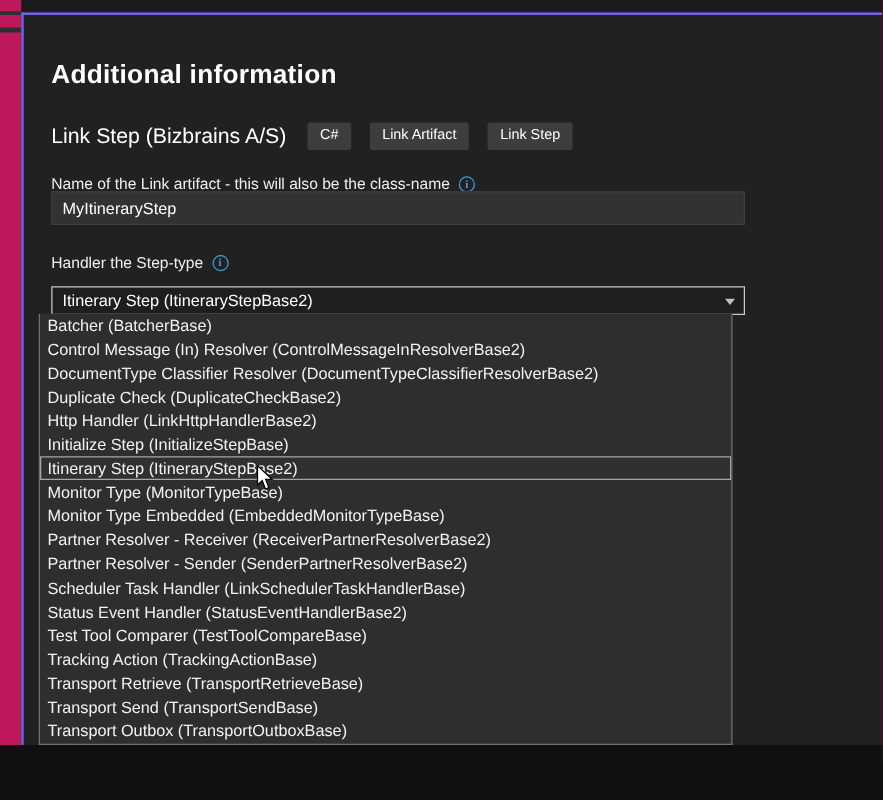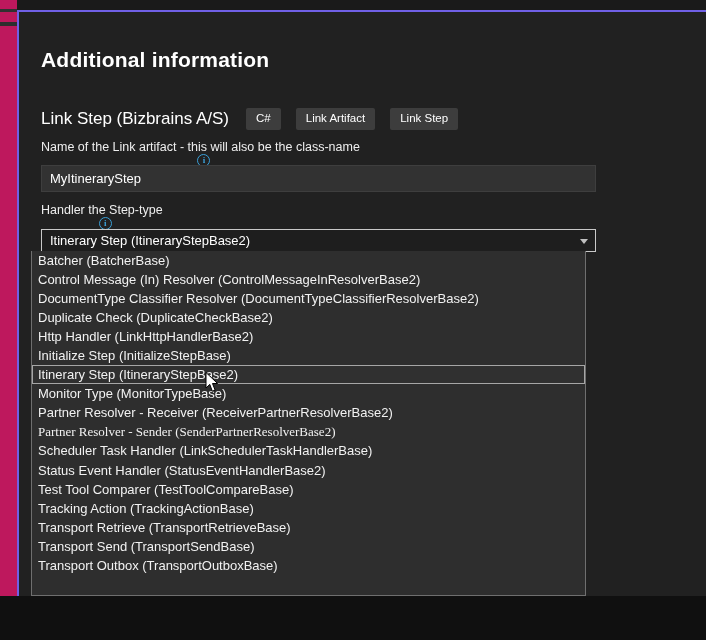--- a/index.html
+++ b/index.html
@@ -30,51 +30,51 @@
     border-top: 2px solid #7060e6;
   }
 
   .dlg-title {
     position: absolute; left: 22px; top: 36px;
     font-size: 21px; font-weight: 600; color: #ffffff;
     letter-spacing: 0.2px;
   }
 
   .heading-row {
-    position: absolute; left: 22px; top: 96px;
+    position: absolute; left: 22px; top: 86px;
     display: flex; align-items: center;
   }
   .dlg-heading { font-size: 17px; font-weight: 400; color: #ffffff; }
   .badges { display: flex; gap: 15px; margin-left: 17px; }
   .badge {
     background: #3d3d3d; color: #ffffff;
     font-size: 11.5px; line-height: 1;
     padding: 5px 10px; border-radius: 2px;
     white-space: nowrap;
   }
 
   .field-label {
     position: absolute; left: 22px;
     font-size: 12.5px; color: #eeeeee;
-    display: flex; align-items: center; flex-direction: column;
+    display: flex; align-items: center;
   }
   .label-name { top: 128px; }
   .label-type { top: 191px; }
 
   .info-icon {
     display: inline-flex; align-items: center; justify-content: center;
     width: 13px; height: 13px; margin-left: 7px;
     border: 1.3px solid #3aa0d8; border-radius: 50%;
     color: #3aa0d8; font-size: 9px; font-weight: 700;
     font-family: "Liberation Serif", serif;
     line-height: 1;
   }
 
   .text-input {
-    position: absolute; left: 22px; top: 153px;
+    position: absolute; left: 22px; top: 141px;
     width: 555px; height: 27px;
     background: #323232;
     border: 1px solid #3e3e3e;
     color: #ffffff; font-size: 13px;
     font-family: "Liberation Sans", sans-serif;
     padding: 0 8px;
     outline: none;
   }
 
   .combo {
@@ -159,22 +159,23 @@
 
     <div class="listbox">
         <span class="option" style="display: block;">Batcher (BatcherBase)</span>
         <span class="option" style="display: block;">Control Message (In) Resolver (ControlMessageInResolverBase2)</span>
         <span class="option" style="display: block;">DocumentType Classifier Resolver (DocumentTypeClassifierResolverBase2)</span>
         <span class="option" style="display: block;">Duplicate Check (DuplicateCheckBase2)</span>
         <span class="option" style="display: block;">Http Handler (LinkHttpHandlerBase2)</span>
         <span class="option" style="display: block;">Initialize Step (InitializeStepBase)</span>
         <span class="option highlighted" style="display: block;">Itinerary Step (ItineraryStepBase2)</span>
         <span class="option" style="display: block;">Monitor Type (MonitorTypeBase)</span>
+        <span class="option" style="display: block;">Monitor Type Embedded (EmbeddedMonitorTypeBase)</span>
         <span class="option" style="display: block;">Partner Resolver - Receiver (ReceiverPartnerResolverBase2)</span>
-        <span class="option" style="display: block; font-family: Liberation Serif, serif;">Partner Resolver - Sender (SenderPartnerResolverBase2)</span>
+        <span class="option" style="display: block;">Partner Resolver - Sender (SenderPartnerResolverBase2)</span>
         <span class="option" style="display: block;">Scheduler Task Handler (LinkSchedulerTaskHandlerBase)</span>
         <span class="option" style="display: block;">Status Event Handler (StatusEventHandlerBase2)</span>
         <span class="option" style="display: block;">Test Tool Comparer (TestToolCompareBase)</span>
         <span class="option" style="display: block;">Tracking Action (TrackingActionBase)</span>
         <span class="option" style="display: block;">Transport Retrieve (TransportRetrieveBase)</span>
         <span class="option" style="display: block;">Transport Send (TransportSendBase)</span>
         <span class="option" style="display: block;">Transport Outbox (TransportOutboxBase)</span>
       </div>
 
   </div>

